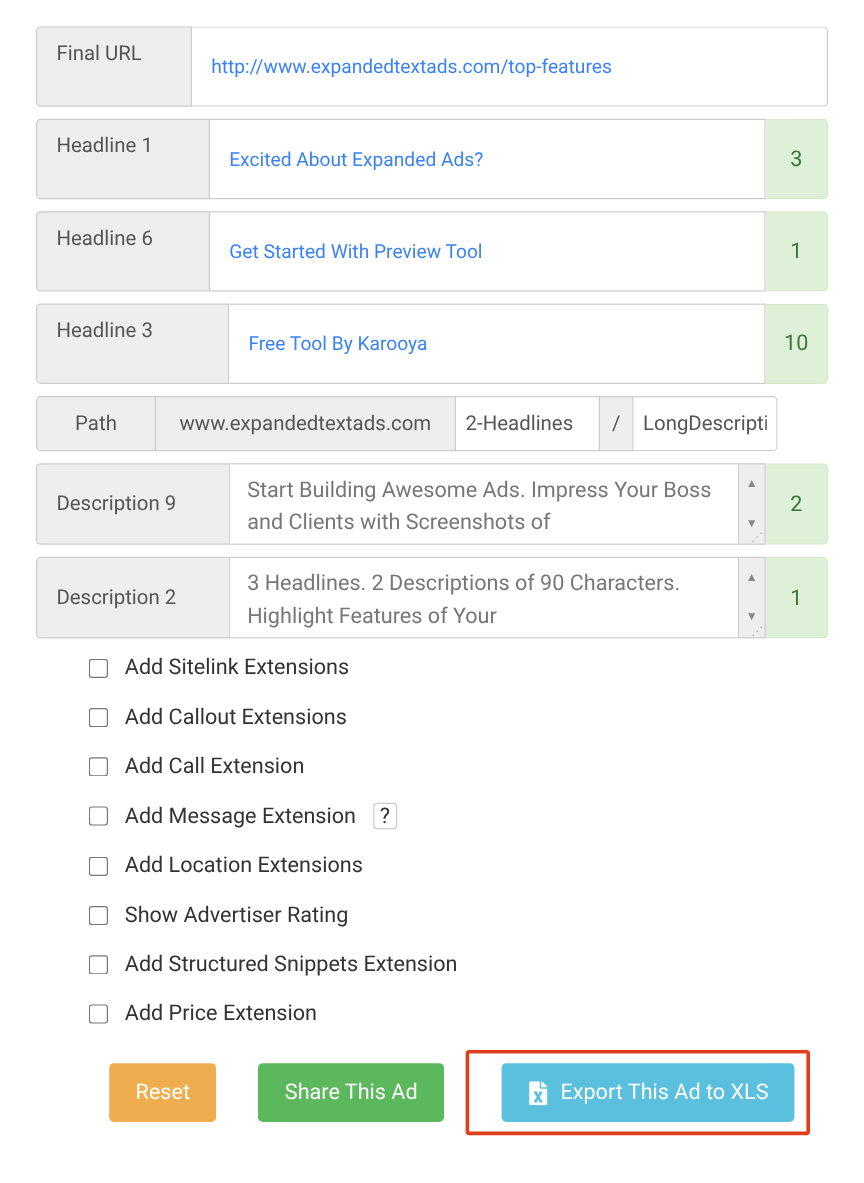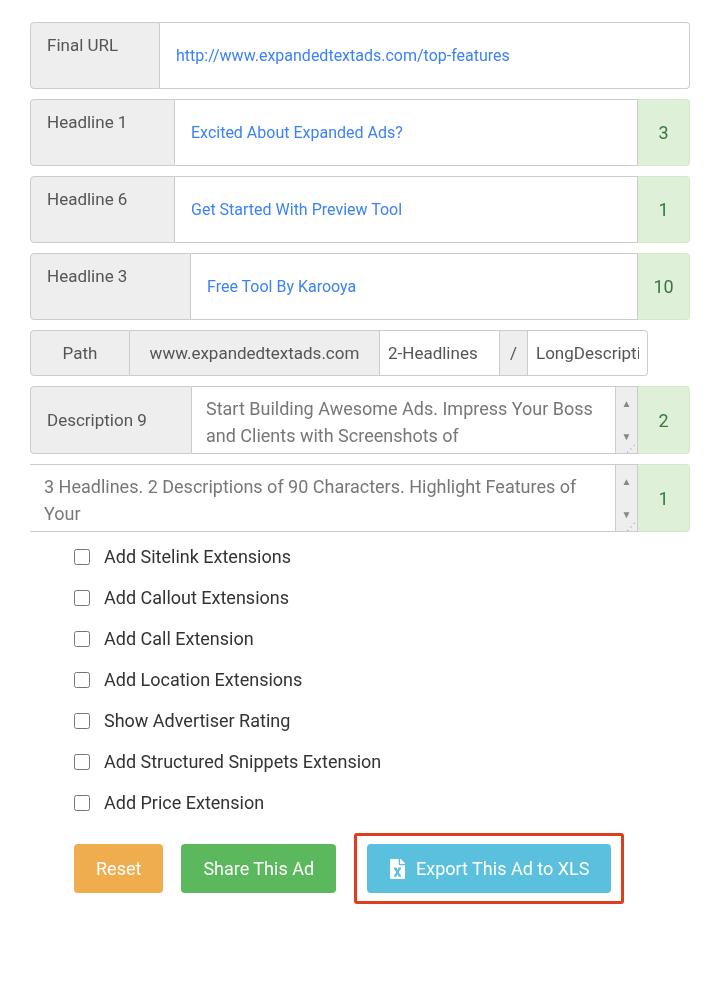--- a/index.html
+++ b/index.html
@@ -135,20 +135,21 @@
   border:none;
   border-radius:4px;
   color:#fff;
   font-size:18px;
   padding: 14px 22px;
   cursor:pointer;
   font-family:inherit;
   display:inline-flex;
   align-items:center;
   gap:10px;
+  margin-left:17px;
 }
 .btn-warn { background:#f0ad4e;}
 .btn-succ { background:#5cb85c;}
 .btn-info { background:#5bc0de;}
 .hl-box { border:3px solid #e03c1e; padding:8px 10px; border-radius:3px; }
 svg.file-icon { width:17px; height:20px; }
 </style>
 </head>
 <body>
 
@@ -188,20 +189,21 @@
   <textarea class="ta" style="">Start Building Awesome Ads. Impress Your Boss and Clients with Screenshots of</textarea>
   <div class="spin">
     <div class="tri">▲</div>
     <div class="tri">▼</div>
     <div class="resize-grip">⋰</div>
   </div>
   <div class="count">2</div>
 </div>
 
 <div class="row desc-row" style="margin-bottom:4px">
+  <div class="lbl">Description 2</div>
   <textarea class="ta" style="">3 Headlines. 2 Descriptions of 90 Characters. Highlight Features of Your</textarea>
   <div class="spin">
     <div class="tri">▲</div>
     <div class="tri">▼</div>
     <div class="resize-grip">⋰</div>
   </div>
   <div class="count">1</div>
 </div>
 
 <div class="ext-list" id="ext-list">
@@ -209,20 +211,25 @@
       <input type="checkbox" style="">
       <span>Add Sitelink Extensions</span>
     </div>
     <div class="ext-item">
       <input type="checkbox" style="">
       <span>Add Callout Extensions</span>
     </div>
     <div class="ext-item">
       <input type="checkbox" style="">
       <span>Add Call Extension</span>
+    </div>
+    <div class="ext-item">
+      <input type="checkbox" style="">
+      <span>Add Message Extension</span>
+      <span class="help">?</span>
     </div>
     <div class="ext-item">
       <input type="checkbox" style="">
       <span>Add Location Extensions</span>
     </div>
     <div class="ext-item">
       <input type="checkbox" style="">
       <span>Show Advertiser Rating</span>
     </div>
     <div class="ext-item">

